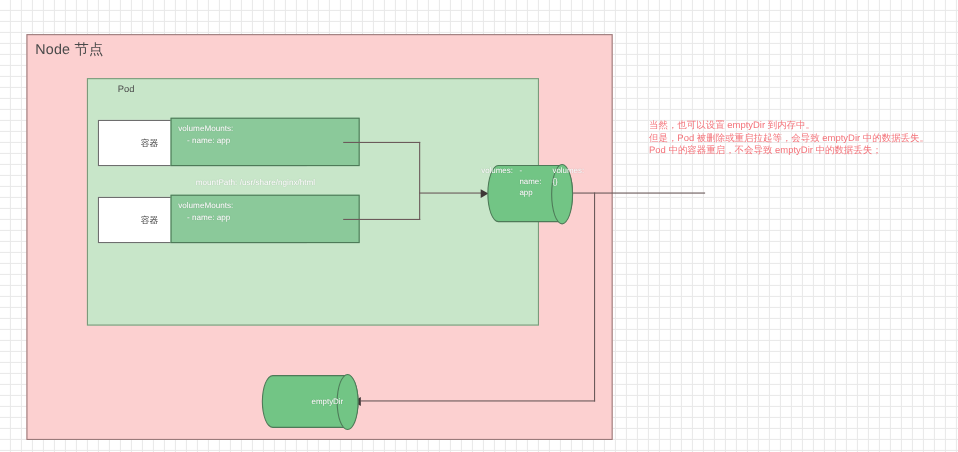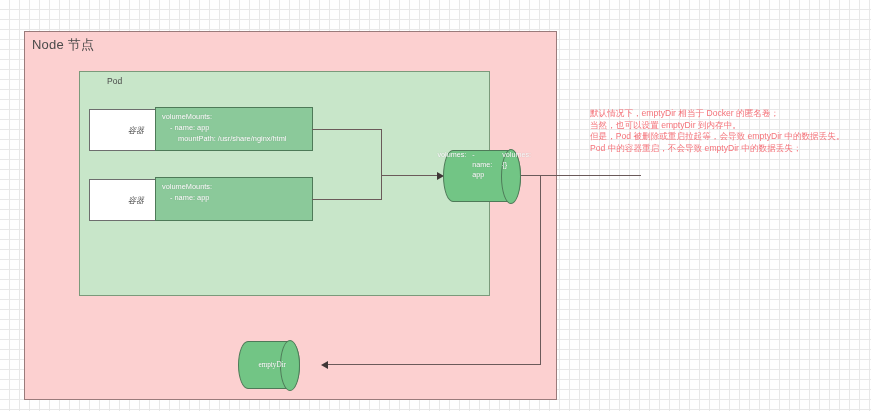--- a/index.html
+++ b/index.html
@@ -74,42 +74,41 @@
   .container-box.c1 { left: 89px; top: 109px; }
   .container-box.c2 { left: 89px; top: 179px; }
   .container-label {
     position: absolute;
     left: 38px;
     top: 50%;
     transform: translateY(-50%);
     font-size: 8px;
     color: #3b3b3b;
     white-space: nowrap;
-    font-style: italic;
   }
   .mounts-box {
     position: absolute;
-    width: 158px;
+    width: 172px;
     height: 44px;
     background: #8bc99a;
     border: 1.6px solid #4e7a58;
     box-sizing: border-box;
     padding: 3px 16px 0 6px;
   }
   .mounts-box.m1 { left: 155px; top: 107px; }
   .mounts-box.m2 { left: 155px; top: 177px; }
   .mounts-line {
     font-size: 7.4px;
     color: #ffffff;
     line-height: 11px;
     white-space: nowrap;
     text-shadow: 0 0 1px rgba(90,90,90,.35);
   }
   .mounts-line.indent1 { padding-left: 8px; }
-  .mounts-line.indent2 { padding-left: 16px; }
+  .mounts-line.indent2 { padding-left: 16px; margin-top: 27px; }
 
   .cyl {
     position: absolute;
     box-sizing: border-box;
   }
   .cyl .body {
     position: absolute;
     left: 0; top: 0;
     width: 100%; height: 100%;
     background: #72c585;
@@ -136,21 +135,21 @@
     align-items: center;
     justify-content: flex-end;
     font-size: 7.2px;
     color: #ffffff;
     line-height: 10px;
     z-index: 3;
     text-shadow: 0 0 1px rgba(80,80,80,.4);
   }
   .cyl-volumes { left: 443px; top: 150px; width: 78px; height: 52px; }
   .cyl-volumes .cyl-text { padding-right: 8px; align-items: flex-start; padding-left: 10px; }
-  .cyl-empty { left: 238px; top: 341px; width: 62px; height: 48px; font-family: Liberation Serif, serif; }
+  .cyl-empty { left: 238px; top: 341px; width: 88px; height: 48px; }
 
   .conn {
     position: absolute;
     background: #6b5a5a;
   }
   .conn.h { height: 1.4px; }
   .conn.v { width: 1.4px; }
 
   .arrowhead {
     position: absolute;
@@ -231,19 +230,18 @@
 
   <div class="cyl cyl-empty">
     <div class="body"></div>
     <div class="cap"></div>
     <div class="cyl-text">
       <div style="margin-right:14px">emptyDir</div>
     </div>
   </div>
 
   <div class="annotation">
-    <div>默认情况下，emptyDir 相当于 Docker 的匿名卷；</div>
     <div>当然，也可以设置 emptyDir 到内存中。</div>
     <div>但是，Pod 被删除或重启拉起等，会导致 emptyDir 中的数据丢失。</div>
     <div>Pod 中的容器重启，不会导致 emptyDir 中的数据丢失；</div>
   </div>
 
 </div>
 
 </body></html>

